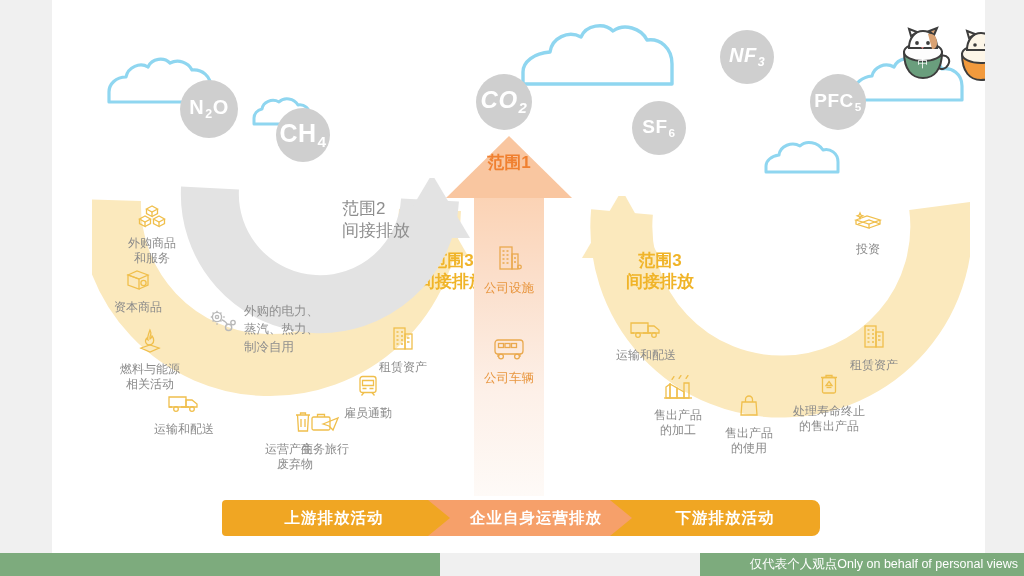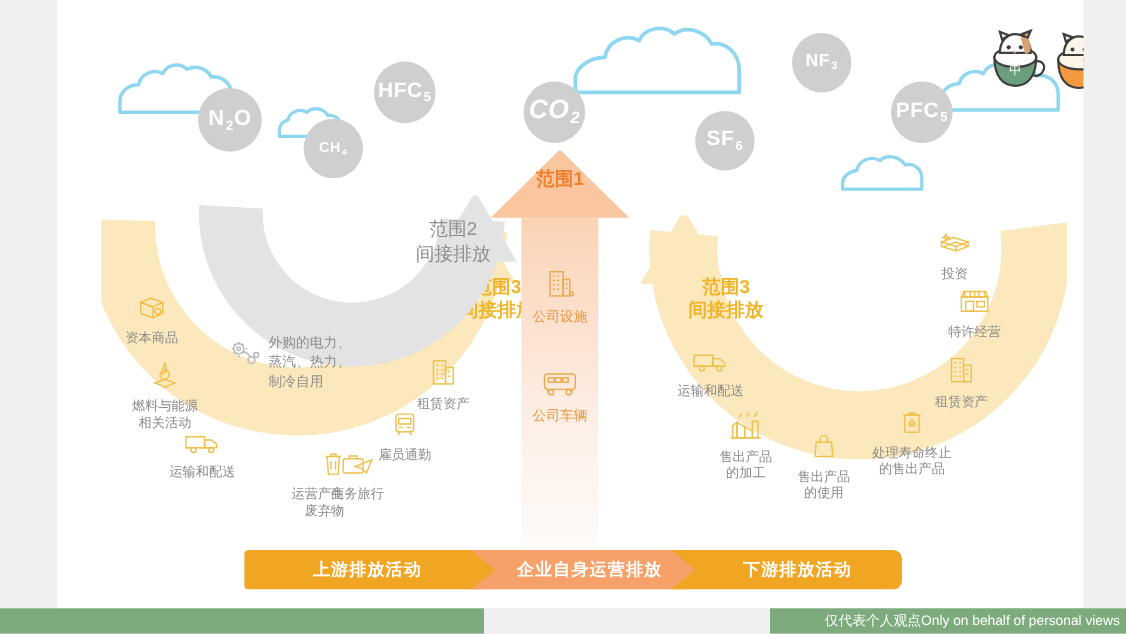--- a/index.html
+++ b/index.html
@@ -45,21 +45,21 @@
     color:#f08030;font-weight:bold;font-size:17px;line-height:1.25;
   }
   .s1-item{
     position:absolute;width:126px;text-align:center;color:#e8963f;
     font-size:12.5px;line-height:1.3;
   }
   .s1-item .ic{display:block;margin:0 auto 4px;}
   
   .scope2-arc{position:absolute;left:130px;top:185px;width:290px;height:300px;}
   .scope2-label{
-    position:absolute;left:272px;top:202px;width:150px;text-align:center;
+    position:absolute;left:272px;top:202px;width:150px;text-align:left;
     color:#8e8e8e;font-size:17px;line-height:1.3;
   }
   .scope2-text{
     position:absolute;left:240px;top:300px;width:120px;
     color:#8e8e8e;font-size:12.5px;line-height:1.45;
   }
   .scope2-icon{position:absolute;left:207px;top:308px;}
   
   .s3l-arc{position:absolute;left:92px;top:196px;width:380px;height:300px;}
   .s3l-label{
@@ -121,33 +121,30 @@
   </div>
   <div class="cloud" style="left:712px;top:140px;">
     <svg width="78" height="34" viewBox="0 0 78 34">
         <path d="M2 32 H74 V22 C74 13 66 8 59 10 C54 2 42 0 36 6 C28 1 16 6 15 15 C7 16 2 21 2 26 Z" fill="none" stroke="#8fd6f0" stroke-width="3" stroke-linejoin="round"></path>
       </svg>
   </div>
 
   <div class="gas" style="left:128px;top:80px;width:58px;height:58px;font-size:20px;">
     <span><span>N</span><span class="sub">2</span><span>O</span></span>
   </div>
-  <div class="gas" style="left:224px;top:108px;width:54px;height:54px;font-size:13px;">
+  <div class="gas" style="left:224px;top:108px;width:54px;height:54px;font-size:25px;">
     <span><span>CH</span><span class="sub">4</span></span>
-  </div>
-  <div class="gas" style="left:288px;top:56px;width:56px;height:56px;font-size:19px;">
-    <span><span>HFC</span><span class="sub">5</span></span>
   </div>
   <div class="gas" style="left:424px;top:74px;width:56px;height:56px;font-size:24px;font-style:italic;">
     <span><span>CO</span><span class="sub">2</span></span>
   </div>
   <div class="gas" style="left:580px;top:101px;width:54px;height:54px;font-size:19px;">
     <span><span>SF</span><span class="sub">6</span></span>
   </div>
-  <div class="gas" style="left:668px;top:30px;width:54px;height:54px;font-size:16px;">
+  <div class="gas" style="left:668px;top:30px;width:54px;height:54px;font-size:20px;font-style:italic;">
     <span><span>NF</span><span class="sub">3</span></span>
   </div>
   <div class="gas" style="left:758px;top:74px;width:56px;height:56px;font-size:19px;">
     <span><span>PFC</span><span class="sub">5</span></span>
   </div>
 
   <svg class="s3l-arc" viewBox="0 0 380 300" style="left:40px;top:196px;width:380px;height:300px;">
     <path d="M34 0 A150 150 0 1 0 330 36 L372 36 L330 -18 L288 36 L330 36 A150 150 0 1 1 34 0 Z" fill="none"></path>
     <path d="M18 4 A160 160 0 1 0 338 14" fill="none" stroke="#fbe9bd" stroke-width="62" stroke-linecap="butt"></path>
     <polygon points="300,60 376,60 338,-6" fill="#fbe9bd"></polygon>
@@ -216,20 +213,37 @@
             <rect x="19.5" y="7.5" width="5" height="4"></rect>
           <path d="M6 18v3M28 18v3"></path>
           <circle cx="9" cy="20.5" r="2.4"></circle>
             <circle cx="25" cy="20.5" r="2.4"></circle>
         </svg>
       </span>
       <span>公司车辆</span>
     </div>
   </div>
 
+  <div class="node" style="left:100px;top:204px;">
+    <span class="ic">
+      <svg width="30" height="24" viewBox="0 0 30 24" fill="none" stroke="#f0bf4c" stroke-width="1.3">
+        <path d="M15 2 9.5 5 15 8l5.5-3z"></path>
+          <path d="M9.5 5v4.5L15 12.5V8"></path>
+          <path d="M20.5 5v4.5L15 12.5"></path>
+        <path d="M8 12 2.5 15 8 18l5.5-3z"></path>
+          <path d="M2.5 15v4.5L8 22.5V18"></path>
+          <path d="M13.5 15v4.5L8 22.5"></path>
+        <path d="M22 12l-5.5 3 5.5 3 5.5-3z"></path>
+          <path d="M16.5 15v4.5L22 22.5V18"></path>
+          <path d="M27.5 15v4.5L22 22.5"></path>
+      </svg>
+    </span>
+    <span>外购商品</span><br>
+    <span>和服务</span>
+  </div>
 
   <div class="node" style="left:98px;top:328px;">
     <span class="ic">
       <svg width="28" height="26" viewBox="0 0 28 26" fill="none" stroke="#f0bf4c" stroke-width="1.3">
         <path d="M14 2c2.5 4-1 6 0 9 1.5-1 2-3 2-3 2 2.5 2.5 6 0 8-2 1.6-5 1-6-1-1-2 0-4 1-5 0 1.5 1 2 1 2-1-3 1-7 2-10z"></path>
         <path d="M5 20l9-3 9 3-9 4z"></path>
         <path d="M5 20v.5M23 20v.5"></path>
       </svg>
     </span>
     <span>燃料与能源</span><br>
@@ -363,32 +377,20 @@
     <span class="ic">
       <svg width="26" height="28" viewBox="0 0 26 28" fill="none" stroke="#f0bf4c" stroke-width="1.3">
         <rect x="4" y="4" width="11" height="21"></rect>
           <rect x="15" y="10" width="7" height="15"></rect>
         <path d="M6.5 8h2M11 8h2M6.5 12h2M11 12h2M6.5 16h2M11 16h2M6.5 20h2M11 20h2M17 14h2.5M17 18h2.5"></path>
       </svg>
     </span>
     <span>租赁资产</span>
   </div>
 
-  <div class="node" style="left:834px;top:262px;">
-    <span class="ic">
-      <svg width="30" height="24" viewBox="0 0 30 24" fill="none" stroke="#f0bf4c" stroke-width="1.3">
-        <path d="M3 8l2-5h20l2 5z"></path>
-          <path d="M3 8h24v13H3z"></path>
-        <path d="M6 3.5v4.5M11 3.5v4.5M15 3.5v4.5M19 3.5v4.5M24 3.5v4.5"></path>
-        <rect x="7" y="12" width="7" height="9"></rect>
-          <rect x="17" y="12" width="7" height="5"></rect>
-      </svg>
-    </span>
-    <span>特许经营</span>
-  </div>
 
   <div class="node" style="left:816px;top:208px;">
     <span class="ic">
       <svg width="32" height="26" viewBox="0 0 32 26" fill="none" stroke="#f0bf4c" stroke-width="1.3">
         <path d="M4 12l11-4 13 4-11 4z"></path>
           <path d="M4 12v4l13 4v-4"></path>
           <path d="M28 12v4l-11 4"></path>
         <path d="M6 16l11-4 11 4"></path>
         <path d="M8 5l.8 2 2 .8-2 .8L8 10.6 7.2 8.6 5.2 7.8l2-.8z"></path>
       </svg>

